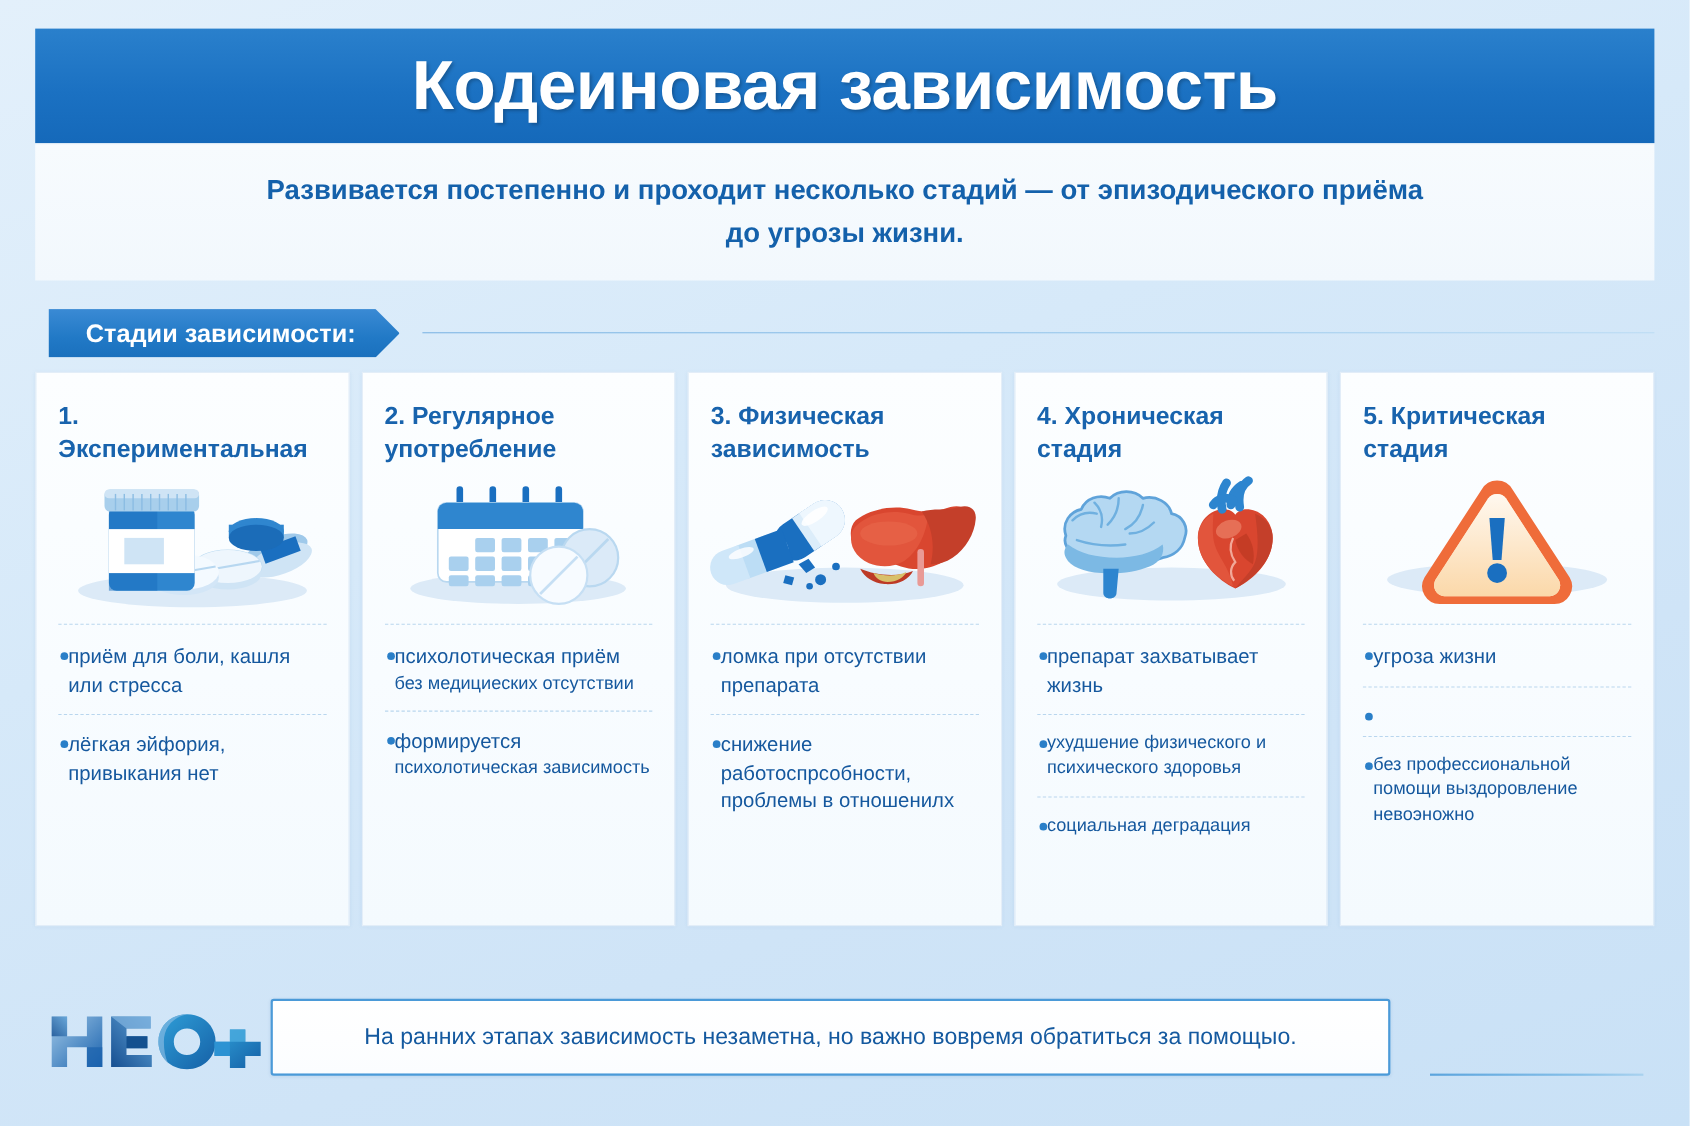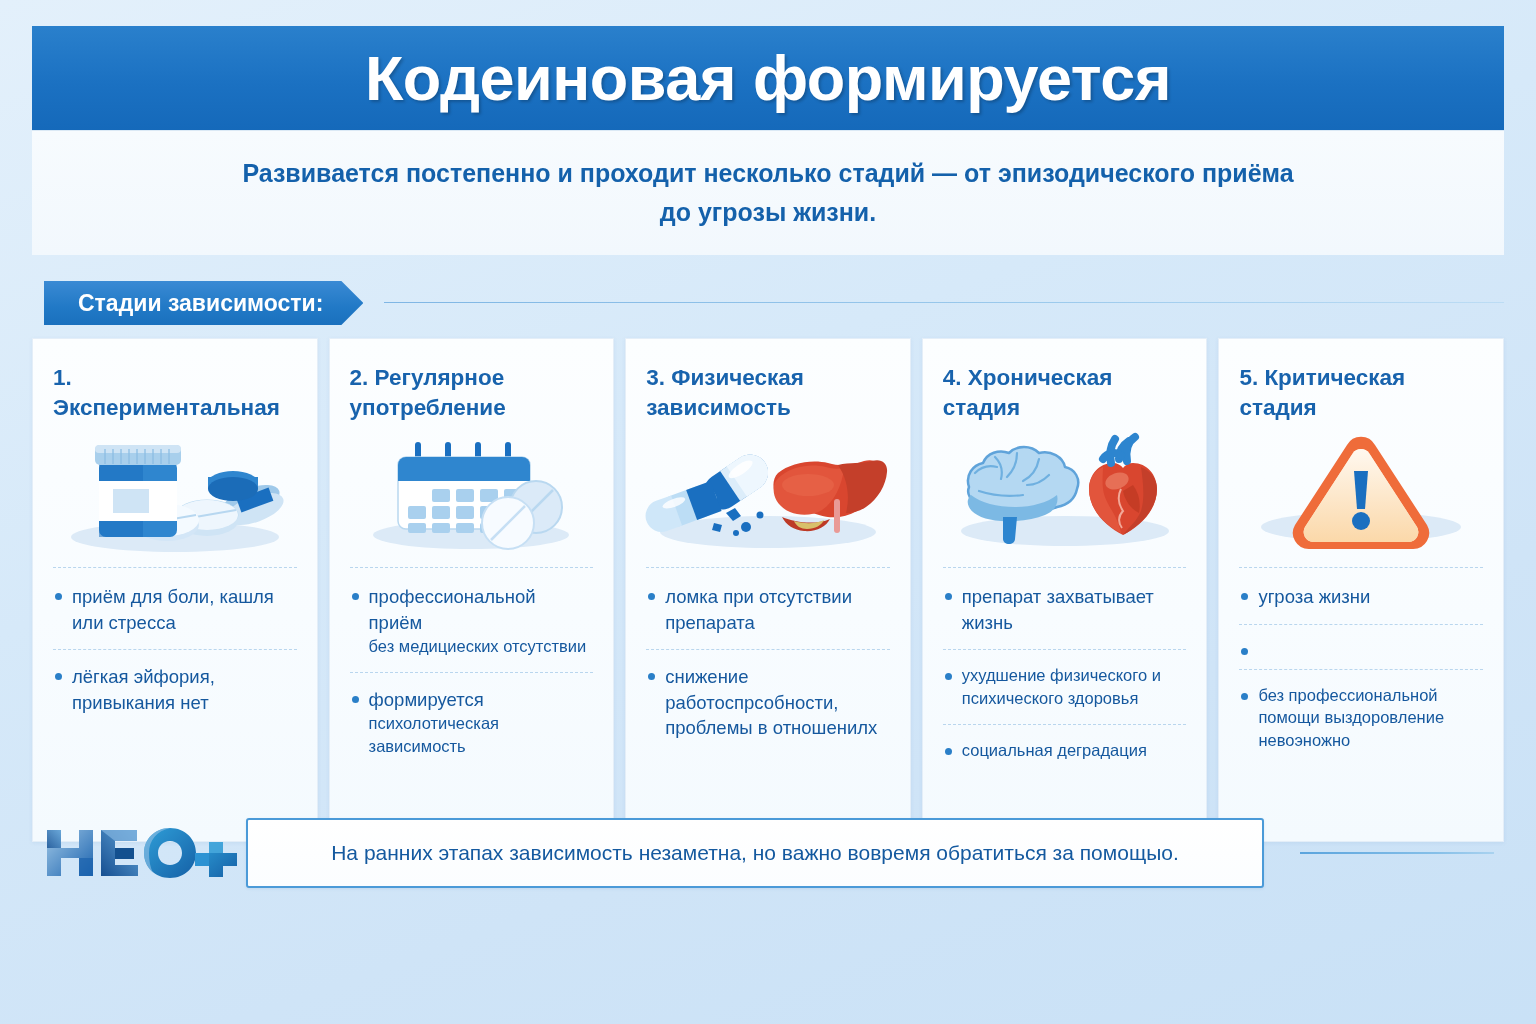--- a/index.html
+++ b/index.html
@@ -135,21 +135,20 @@
     margin-bottom: 10px;
   }
   .icon-stage svg { display: block; overflow: visible; }
 
   
   .bullets { margin-top: 2px; }
   .bullet-row {
     border-top: 1px dashed #b9d6ee;
     padding: 14px 0 14px 2px;
     display: flex;
-    gap: 10px;
     align-items: flex-start;
   }
   .bullet-row:first-child { padding-top: 16px; }
   .dot {
     flex: 0 0 auto;
     width: 7px; height: 7px;
     border-radius: 50%;
     background: #2a7fc8;
     margin-top: 9px;
   }
@@ -157,25 +156,25 @@
     color: #15589e;
     font-size: 18.5px;
     line-height: 1.38;
   }
   .bullet-text.small { font-size: 16.5px; }
 
   
   .footer {
     position: absolute;
     left: 32px;
-    top: 812px;
+    top: 896px;
     width: 1472px;
     height: 82px;
     display: flex;
-    align-items: center;
+    align-items: flex-end;
   }
   .logo {
     width: 214px;
     flex: 0 0 auto;
     display: flex;
     align-items: center;
     justify-content: center;
   }
   .footer-box {
     flex: 0 0 1018px;
@@ -200,21 +199,21 @@
     margin-right: 10px;
     background: linear-gradient(90deg, #5ba4dd 0%, #85bfe8 70%, #a9d2ef 100%);
   }
 </style>
 </head>
 <body>
 
 <div class="page">
 
   <div class="header-band">
-    <h1 class="header-title">Кодеиновая формируется</h1>
+    <h1 class="header-title">Кодеиновая зависимость</h1>
   </div>
 
   <div class="subtitle-band">
     <p class="subtitle-text">Развивается постепенно и проходит несколько стадий — от эпизодического приёма до угрозы жизни.</p>
   </div>
 
   <div class="section-tag-wrap">
     <div class="section-tag">Стадии зависимости:</div>
     <div class="section-rule"></div>
   </div>
@@ -304,21 +303,21 @@
           <circle cx="180" cy="78" r="26" fill="#dbeaf8" stroke="#b9d8f0" stroke-width="2"></circle>
           <line x1="163" y1="95" x2="197" y2="61" stroke="#b9d8f0" stroke-width="2.5"></line>
           <circle cx="152" cy="94" r="26" fill="#f7fbff" stroke="#c6dff4" stroke-width="2"></circle>
           <line x1="135" y1="111" x2="169" y2="77" stroke="#c6dff4" stroke-width="2.5"></line>
         </svg>
       </div>
       <div class="bullets">
         <div class="bullet-row">
           <span class="dot"></span>
           <span>
-            <span class="bullet-text">профессиональной приём</span><br>
+            <span class="bullet-text">психолотическая приём</span><br>
             <span class="bullet-text small">без медициеских отсутствии</span>
           </span>
         </div>
         <div class="bullet-row">
           <span class="dot"></span>
           <span>
             <span class="bullet-text">формируется</span><br>
             <span class="bullet-text small">психолотическая зависимость</span>
           </span>
         </div>

